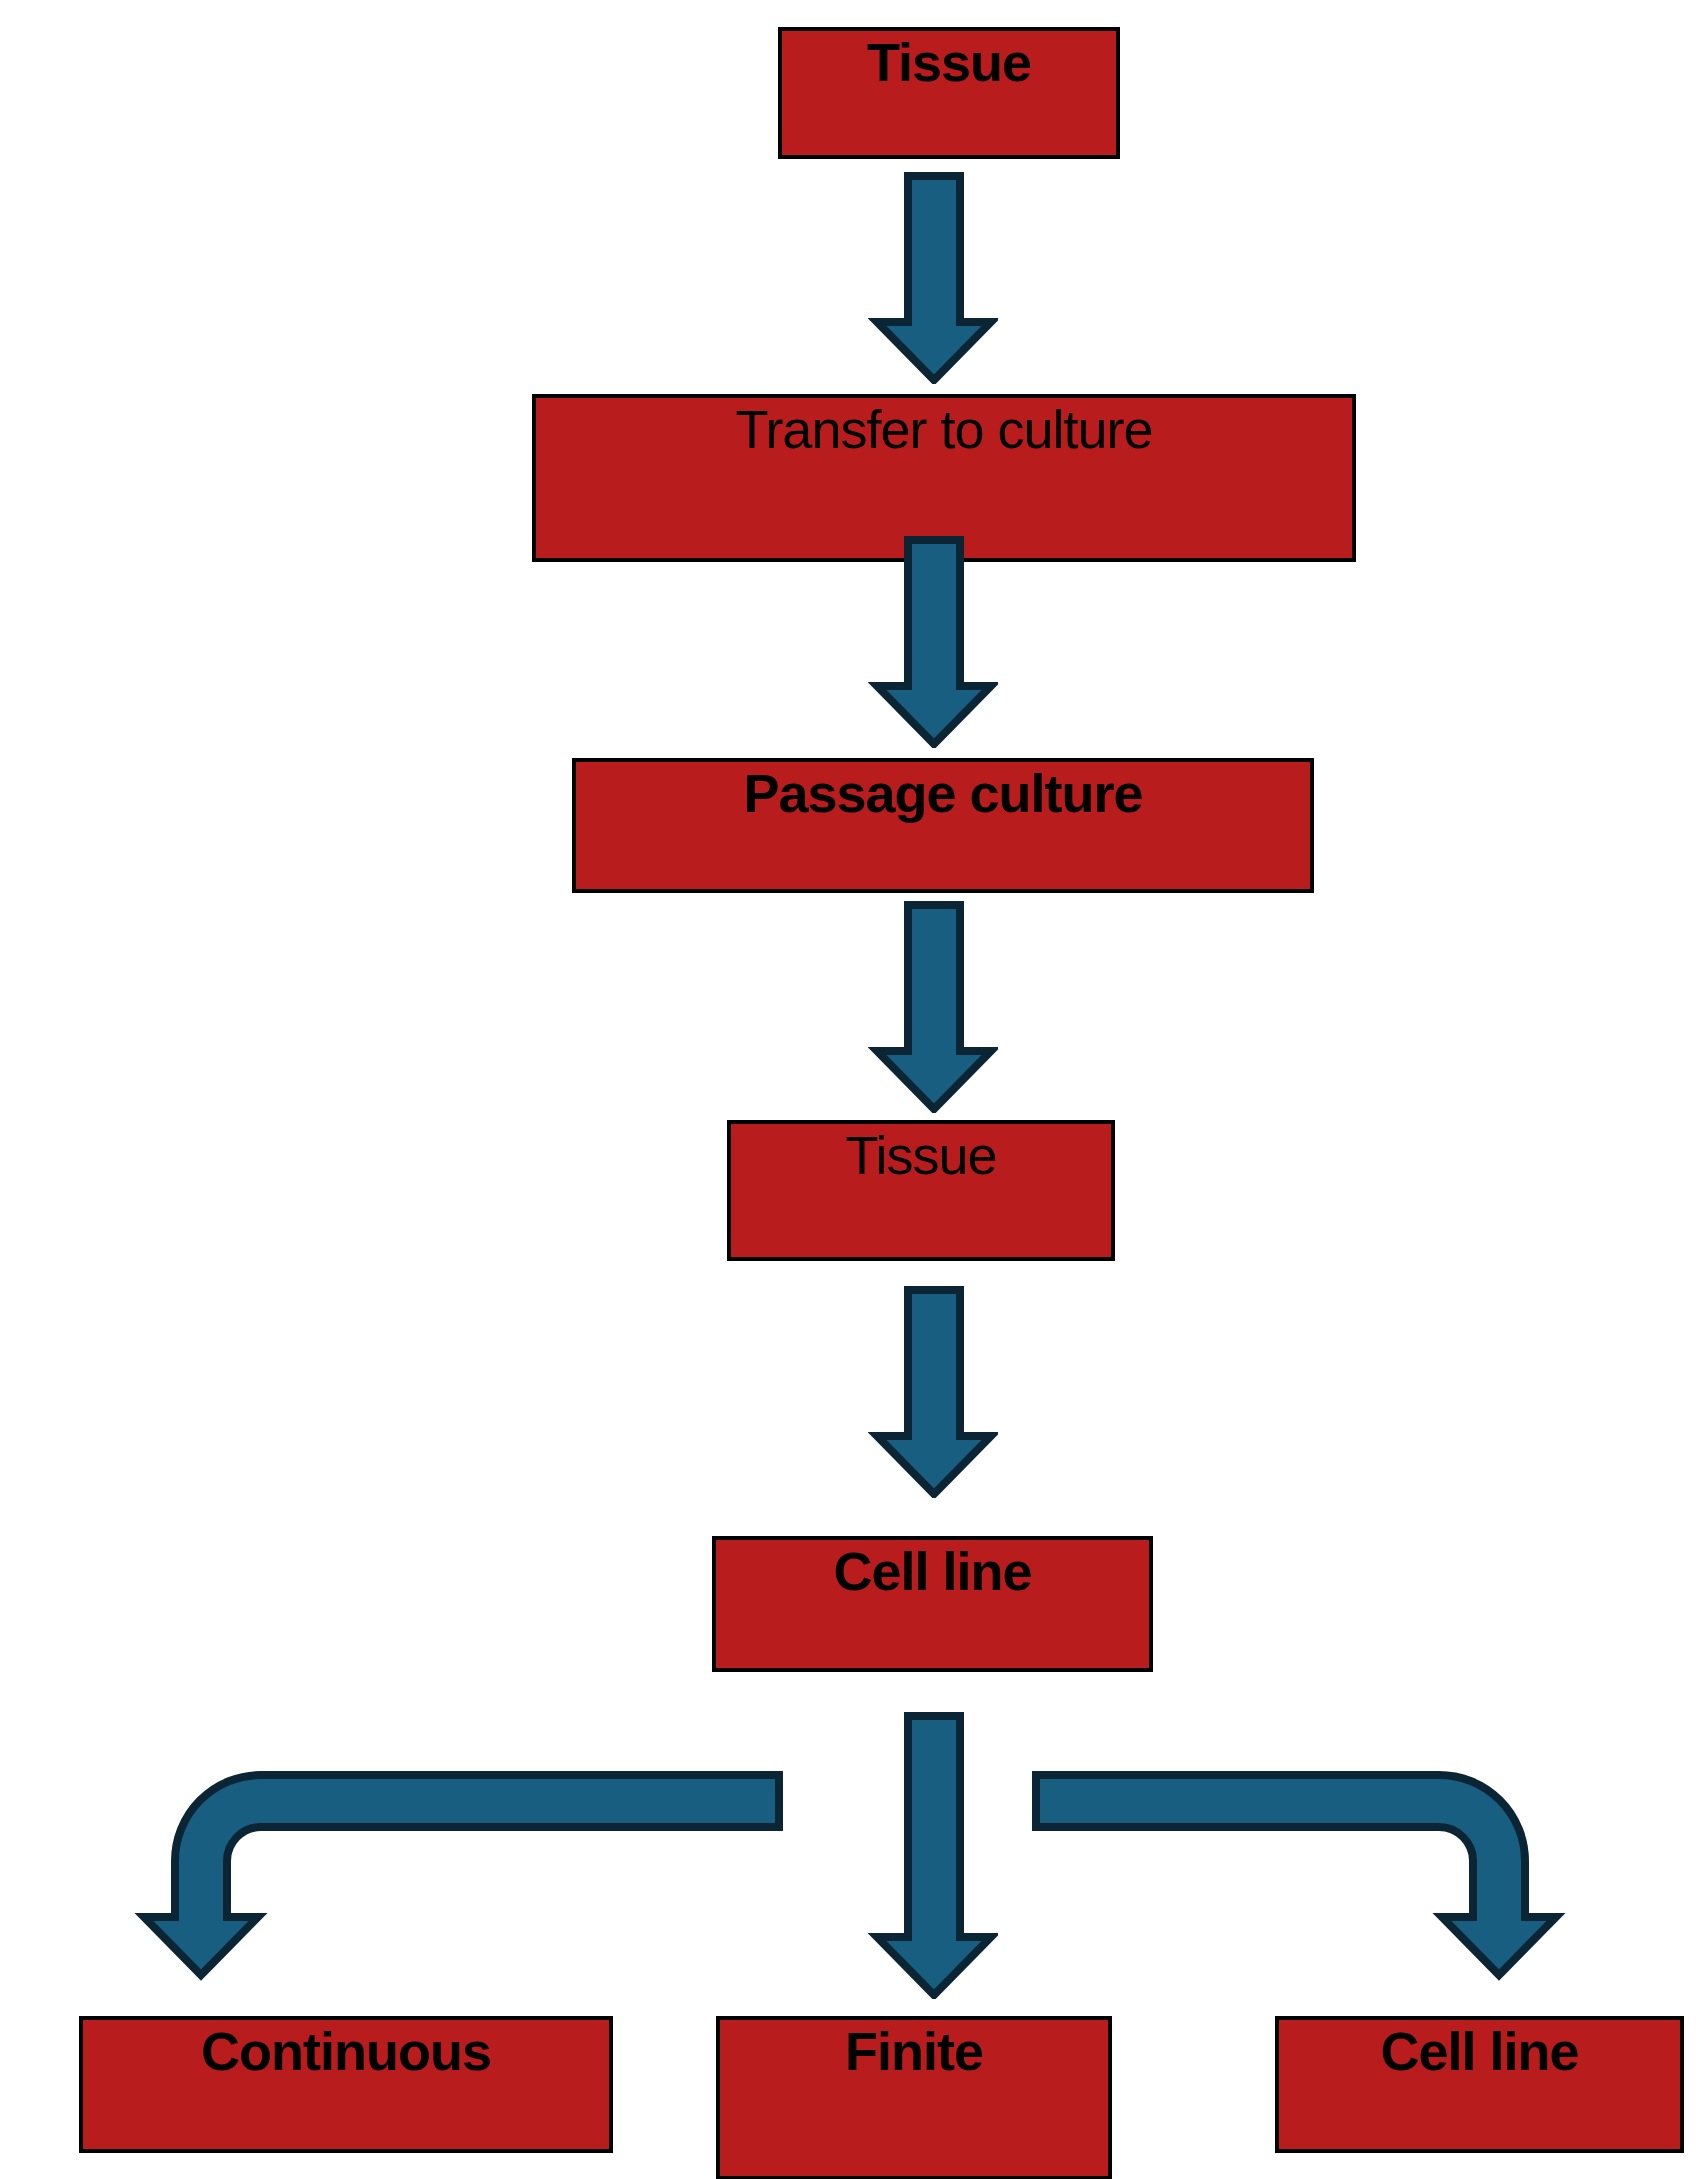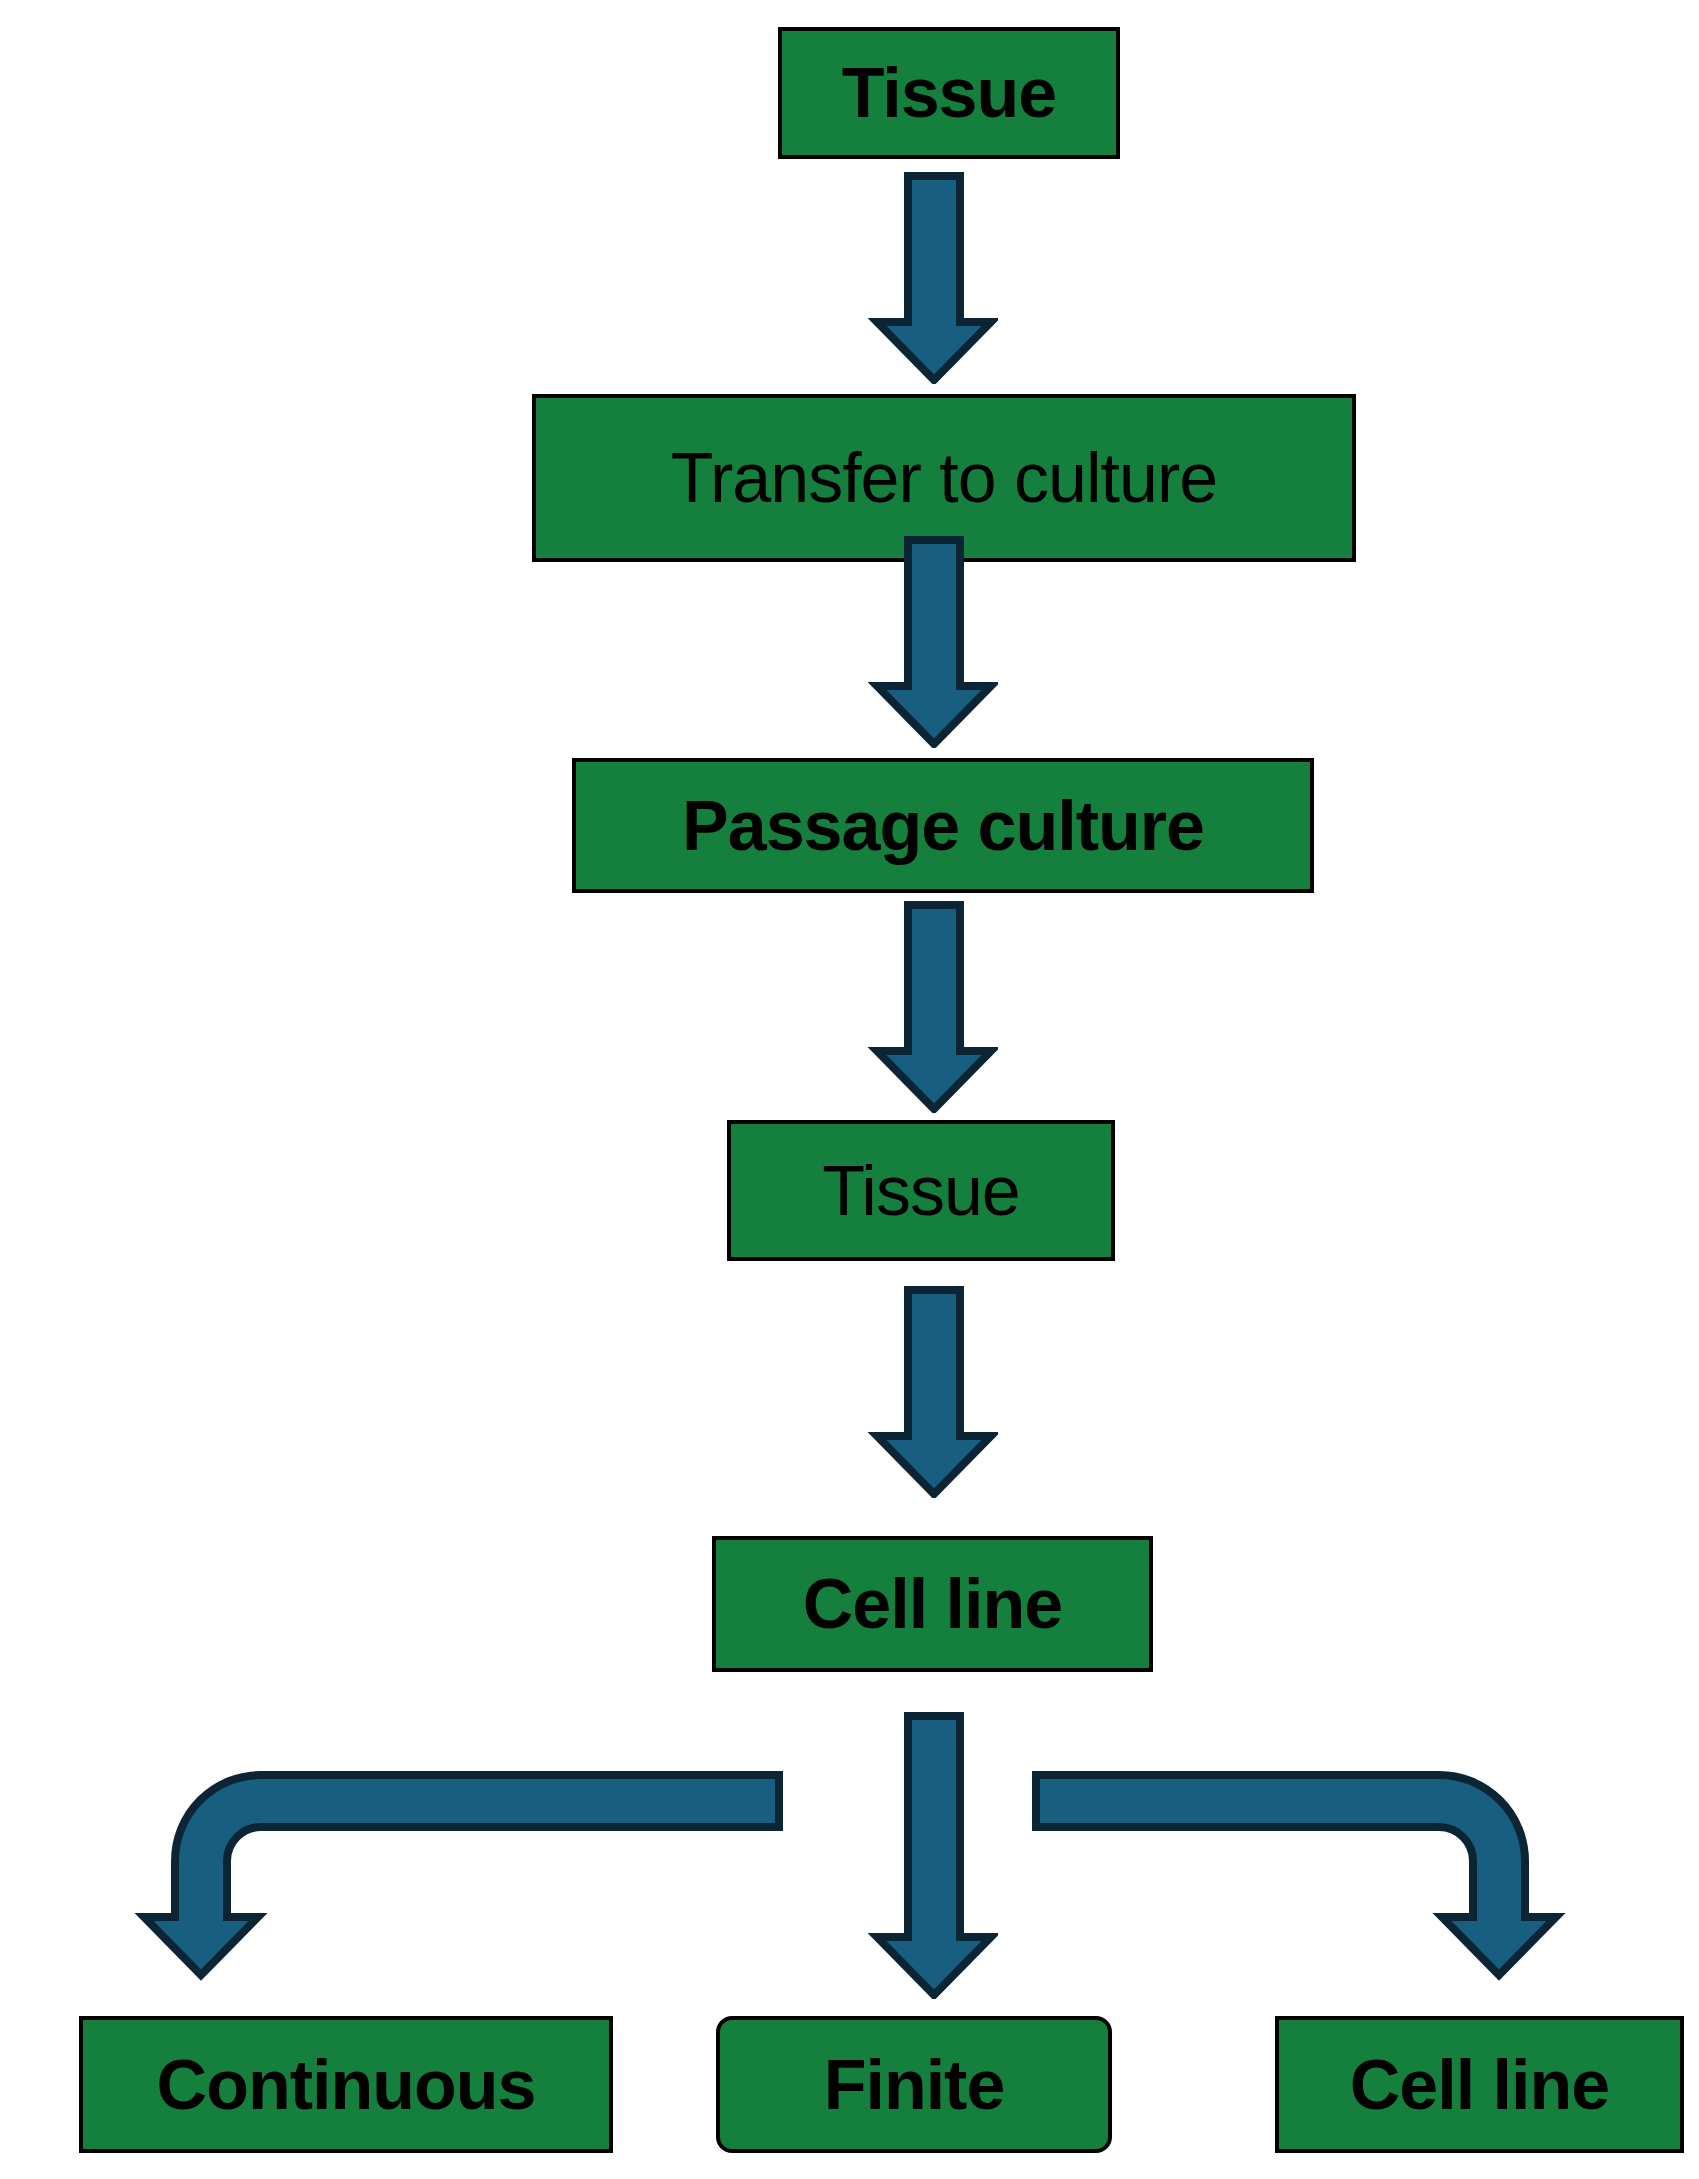--- a/index.html
+++ b/index.html
@@ -11,27 +11,26 @@
     position: relative;
     width: 1699px;
     height: 2179px;
     background: #ffffff;
     overflow: hidden;
     font-family: "Liberation Sans", sans-serif;
   }
   .node {
     position: absolute;
     box-sizing: border-box;
-    background: #15803d;
+    background: #b91c1c;
     border: 4px solid #000000;
     display: flex;
-    align-items: center;
     justify-content: center;
     color: #000000;
-    font-size: 70px;
+    font-size: 54px;
     letter-spacing: -1px;
     white-space: nowrap;
   }
   .node.bold { font-weight: bold; }
   .arrow { position: absolute; }
   .arrow path {
     fill: #185e80;
     stroke: #0c2534;
     stroke-width: 8;
     stroke-linejoin: miter;
@@ -87,21 +86,21 @@
   </svg>
 
   <svg class="arrow" style="left:1030px; top:1771px;" width="540" height="215" viewBox="0 0 540 215" aria-hidden="true">
     <path d="M409,4 H6 V56 H409 A34,34 0 0 1 443,90 V146 H412 L469,204 L526,146 H495 V90 A86,86 0 0 0 409,4 Z"></path>
   </svg>
 
   <div class="node bold" style="left:36px; top:2016px; width:534px; height:137px;margin-left:43px;">
     <span>Continuous</span>
   </div>
 
-  <div class="node bold" style="left:716px; top:2016px; width:396px; height:137px;border-radius:16px;">
+  <div class="node bold" style="left:716px; top:2016px; width:396px; height:164px;">
     <span>Finite</span>
   </div>
 
   <div class="node bold" style="left:1275px; top:2016px; width:409px; height:137px;">
     <span>Cell line</span>
   </div>
 
 </div>
 
 </body></html>

